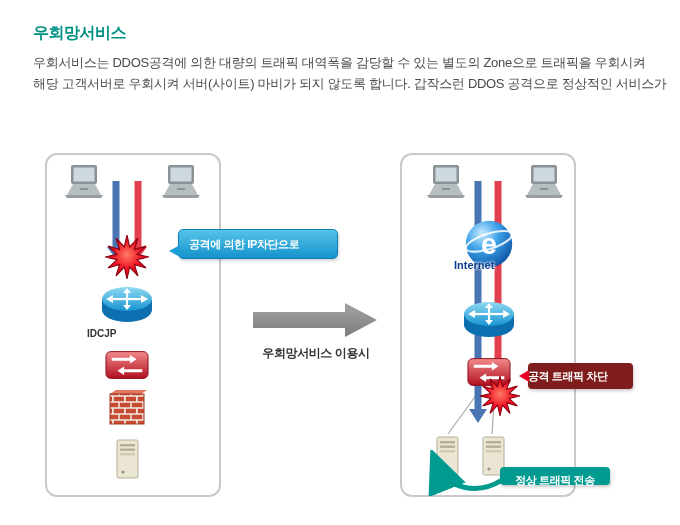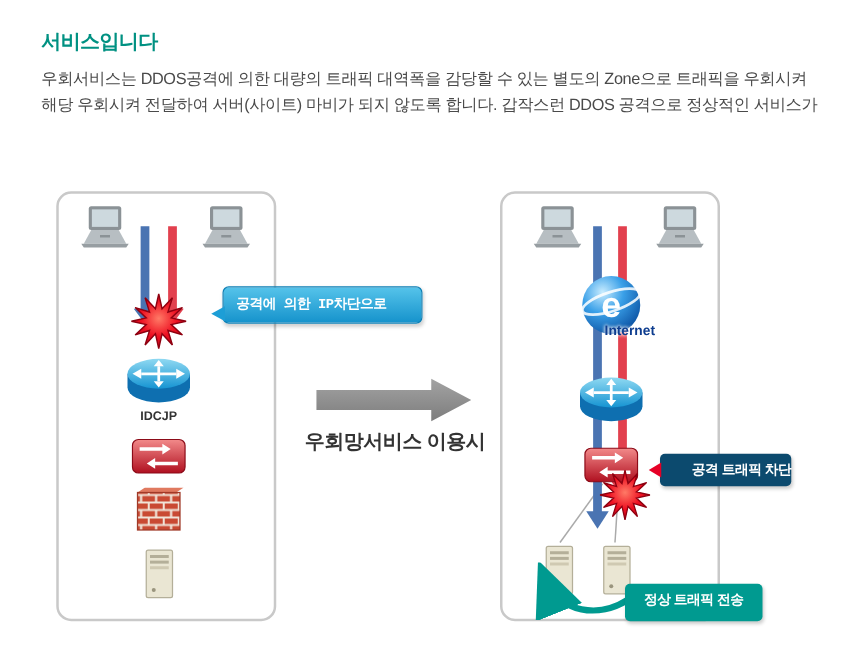--- a/index.html
+++ b/index.html
@@ -9,43 +9,43 @@
   .page-title{left:33px;top:12px;font-size:16px;font-weight:bold;color:#009182;letter-spacing:-0.5px;}
   .desc{left:33px;top:52px;font-size:13px;color:#4a4a4a;line-height:21px;letter-spacing:-0.3px;}
   .desc div{white-space:nowrap;}
   .panel{width:172px;height:340px;border:2px solid #c9c9c9;border-radius:12px;background:transparent;z-index:1;}
   .icon{z-index:3;}
   .icon svg{display:block;width:100%;height:100%;}
   .layer{z-index:2;pointer-events:none;}
   .burst{z-index:4;}
   .callout{z-index:5;color:#fff;font-size:11px;font-weight:bold;letter-spacing:-0.4px;}
   .callout-blue{width:138px;background:linear-gradient(#55c3ea,#1693cc);border:1px solid #0d7fb4;
-                border-radius:5px;padding:6px 10px;line-height:16px;box-shadow:1px 2px 3px rgba(0,0,0,.18);font-family:Liberation Mono, monospace;}
+                border-radius:5px;padding:6px 10px;line-height:16px;box-shadow:1px 2px 3px rgba(0,0,0,.18);}
   .callout-blue .tail{position:absolute;left:-10px;top:15px;width:0;height:0;
                 border-top:6px solid transparent;border-bottom:6px solid transparent;border-right:11px solid #1d9ed6;}
-  .callout-red{width:105px;height:26px;line-height:26px;text-align:right;background:#0c4a6e;
+  .callout-red{width:105px;height:26px;line-height:26px;text-align:left;background:#7f1d1d;
                border-radius:4px;box-shadow:1px 2px 3px rgba(0,0,0,.2);}
   .callout-red .tail{position:absolute;left:-9px;top:7px;width:0;height:0;
                border-top:6px solid transparent;border-bottom:6px solid transparent;border-right:10px solid #e60026;}
-  .callout-teal{width:110px;height:30px;line-height:26px;text-align:center;background:#009a90;
+  .callout-teal{width:110px;height:18px;line-height:26px;text-align:center;background:#009a90;
                border-radius:4px;box-shadow:1px 2px 3px rgba(0,0,0,.2);}
-  .device-label{z-index:3;font-size:10px;font-weight:bold;color:#333;text-align:center;}
-  .internet-label{z-index:4;font-size:11px;font-weight:bold;color:#0e3d8f;text-align:right;
+  .device-label{z-index:3;font-size:10px;font-weight:bold;color:#333;text-align:left;}
+  .internet-label{z-index:4;font-size:11px;font-weight:bold;color:#0e3d8f;text-align:left;
                   text-shadow:0 0 3px #fff,0 0 3px #fff;}
-  .transition-caption{z-index:3;font-size:16px;font-weight:bold;color:#333;text-align:center;line-height:19px;letter-spacing:-0.4px;}
+  .transition-caption{z-index:3;font-size:12px;font-weight:bold;color:#333;text-align:center;line-height:19px;letter-spacing:-0.4px;}
 </style>
 </head>
 <body>
 
 <div class="canvas">
 
-  <h1 class="abs page-title">서비스입니다</h1>
+  <h1 class="abs page-title">우회망서비스</h1>
   <div class="abs desc">
     <div>우회서비스는 DDOS공격에 의한 대량의 트래픽 대역폭을 감당할 수 있는 별도의 Zone으로 트래픽을 우회시켜</div>
-    <div>해당 우회시켜 전달하여 서버(사이트) 마비가 되지 않도록 합니다. 갑작스런 DDOS 공격으로 정상적인 서비스가</div>
+    <div>해당 고객서버로 우회시켜 서버(사이트) 마비가 되지 않도록 합니다. 갑작스런 DDOS 공격으로 정상적인 서비스가</div>
   </div>
 
   <div class="abs panel" style="left:45px;top:153px;"></div>
   <div class="abs panel" style="left:400px;top:153px;"></div>
 
   <svg class="abs layer" style="left:45px;top:153px;" width="172" height="340" viewBox="0 0 172 340">
     <g>
       <rect x="89.5" y="28" width="7" height="68" fill="#e2404e"></rect>
       <polygon points="84,94 102,94 93,106" fill="#e2404e"></polygon>
     </g>

